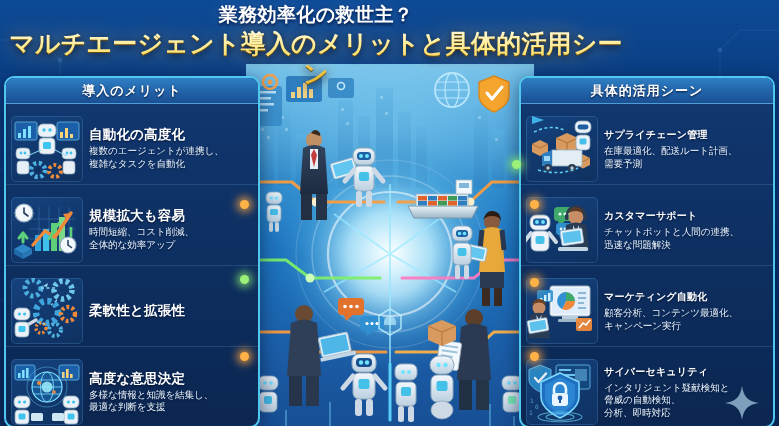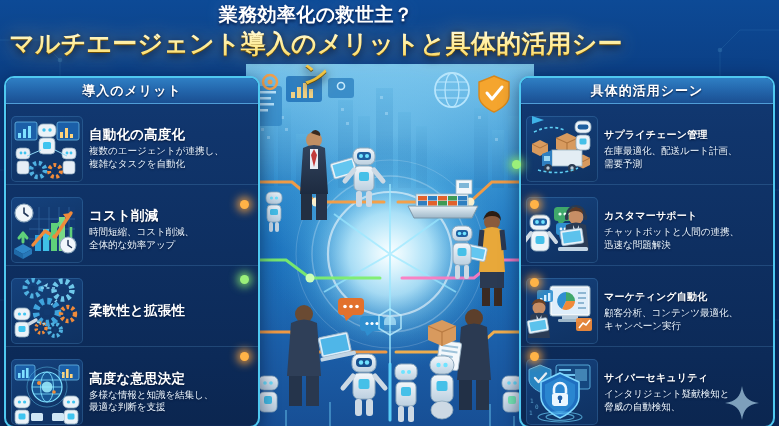--- a/index.html
+++ b/index.html
@@ -554,21 +554,21 @@
             </g>
           <g transform="translate(12,50)">
             <path d="M-9 2 L0 -3 L9 2 L0 7 Z" fill="#2f87c8"></path>
             <path d="M-9 2 V7 L0 12 V7 Z" fill="#1f6aa8"></path>
               <path d="M9 2 V7 L0 12 V7 Z" fill="#2878b8"></path>
             <path d="M0 -14 L0 -5 M0 -14 l-4 5 M0 -14 l4 5" stroke="#5fd07a" stroke-width="3" fill="none" stroke-linecap="round"></path>
           </g>
         </svg>
       </div>
       <div class="txt">
-        <div class="item-title">コスト削減</div>
+        <div class="item-title">規模拡大も容易</div>
         <div class="item-desc">
           <div>時間短縮、コスト削減、</div>
           <div>全体的な効率アップ</div>
         </div>
       </div>
     </div>
 
     <div class="item">
       <div class="thumb">
         <svg viewBox="0 0 72 66">
@@ -857,20 +857,21 @@
               <text x="9" y="50">0</text>
               <text x="3" y="56">1</text>
             </g>
         </svg>
       </div>
       <div class="txt">
         <div class="item-title">サイバーセキュリティ</div>
         <div class="item-desc">
           <div>インタリジェント疑献検知と</div>
           <div>脅威の自動検知、</div>
+          <div>分析、即時対応</div>
         </div>
       </div>
     </div>
 
     <svg class="sparkle" viewBox="0 0 40 40">
       <path d="M20 0 C22 13 27 18 40 20 C27 22 22 27 20 40 C18 27 13 22 0 20 C13 18 18 13 20 0 Z" fill="#bfe4f7" opacity=".75"></path>
     </svg>
   </div>
 
 </div>

